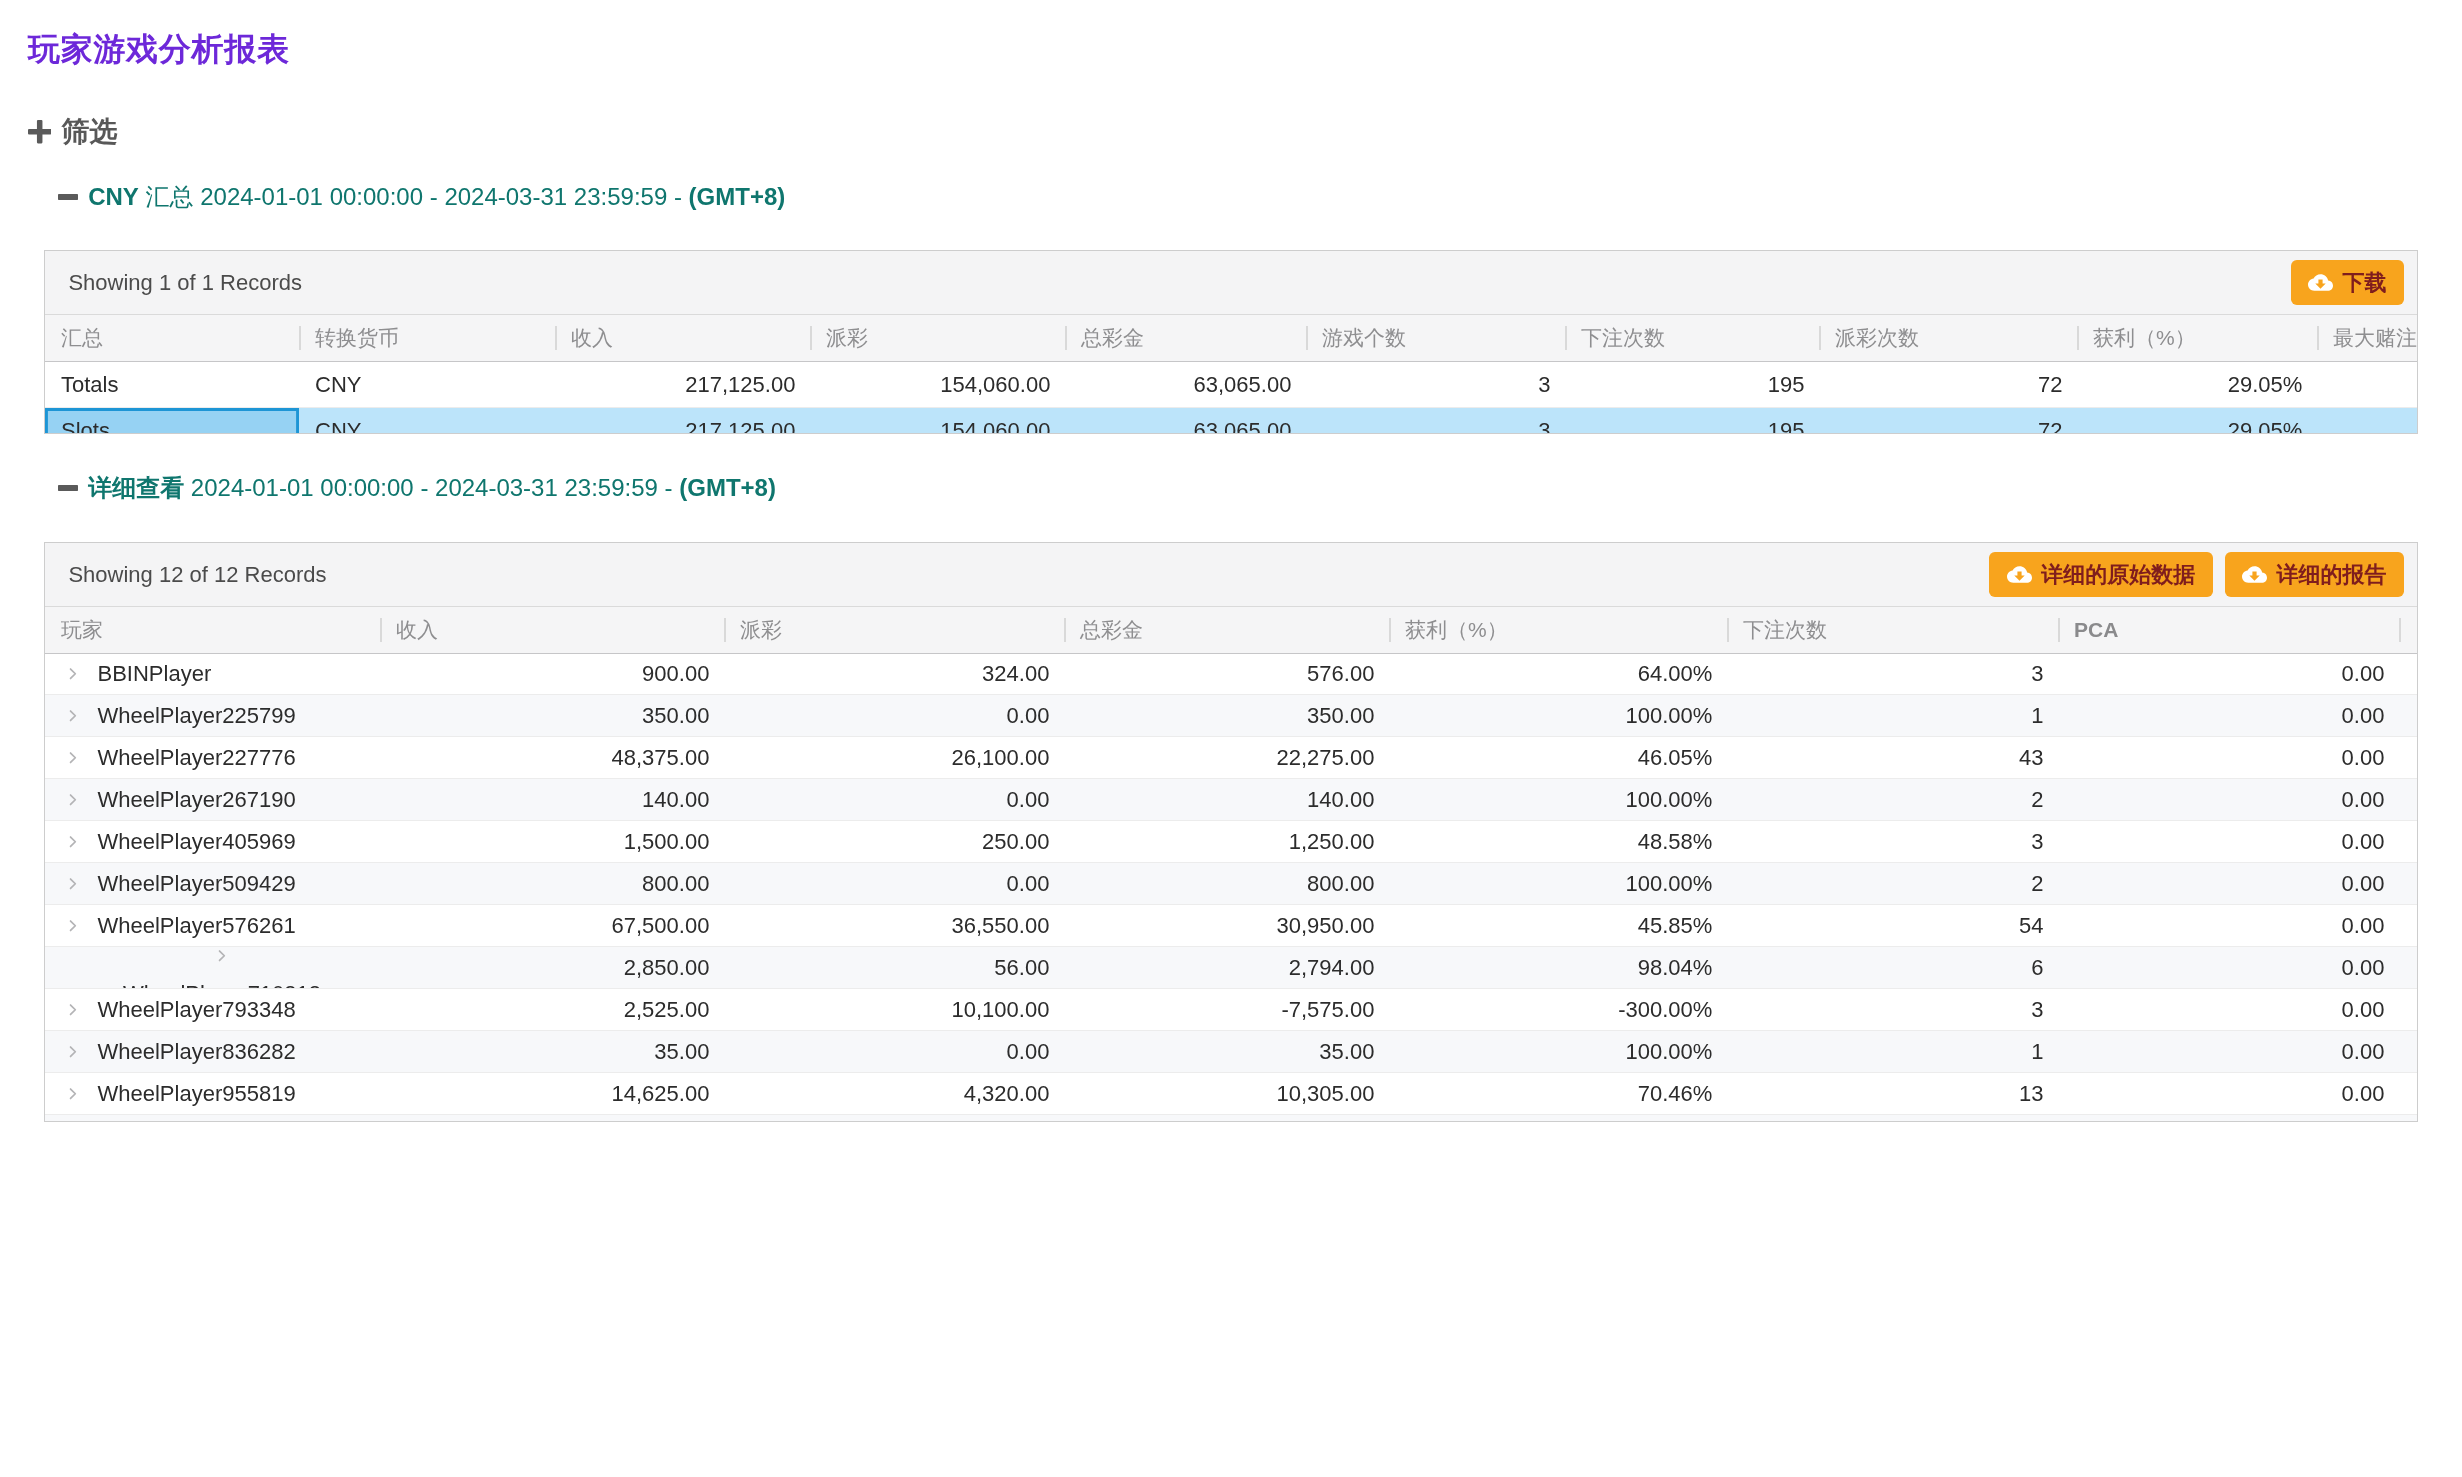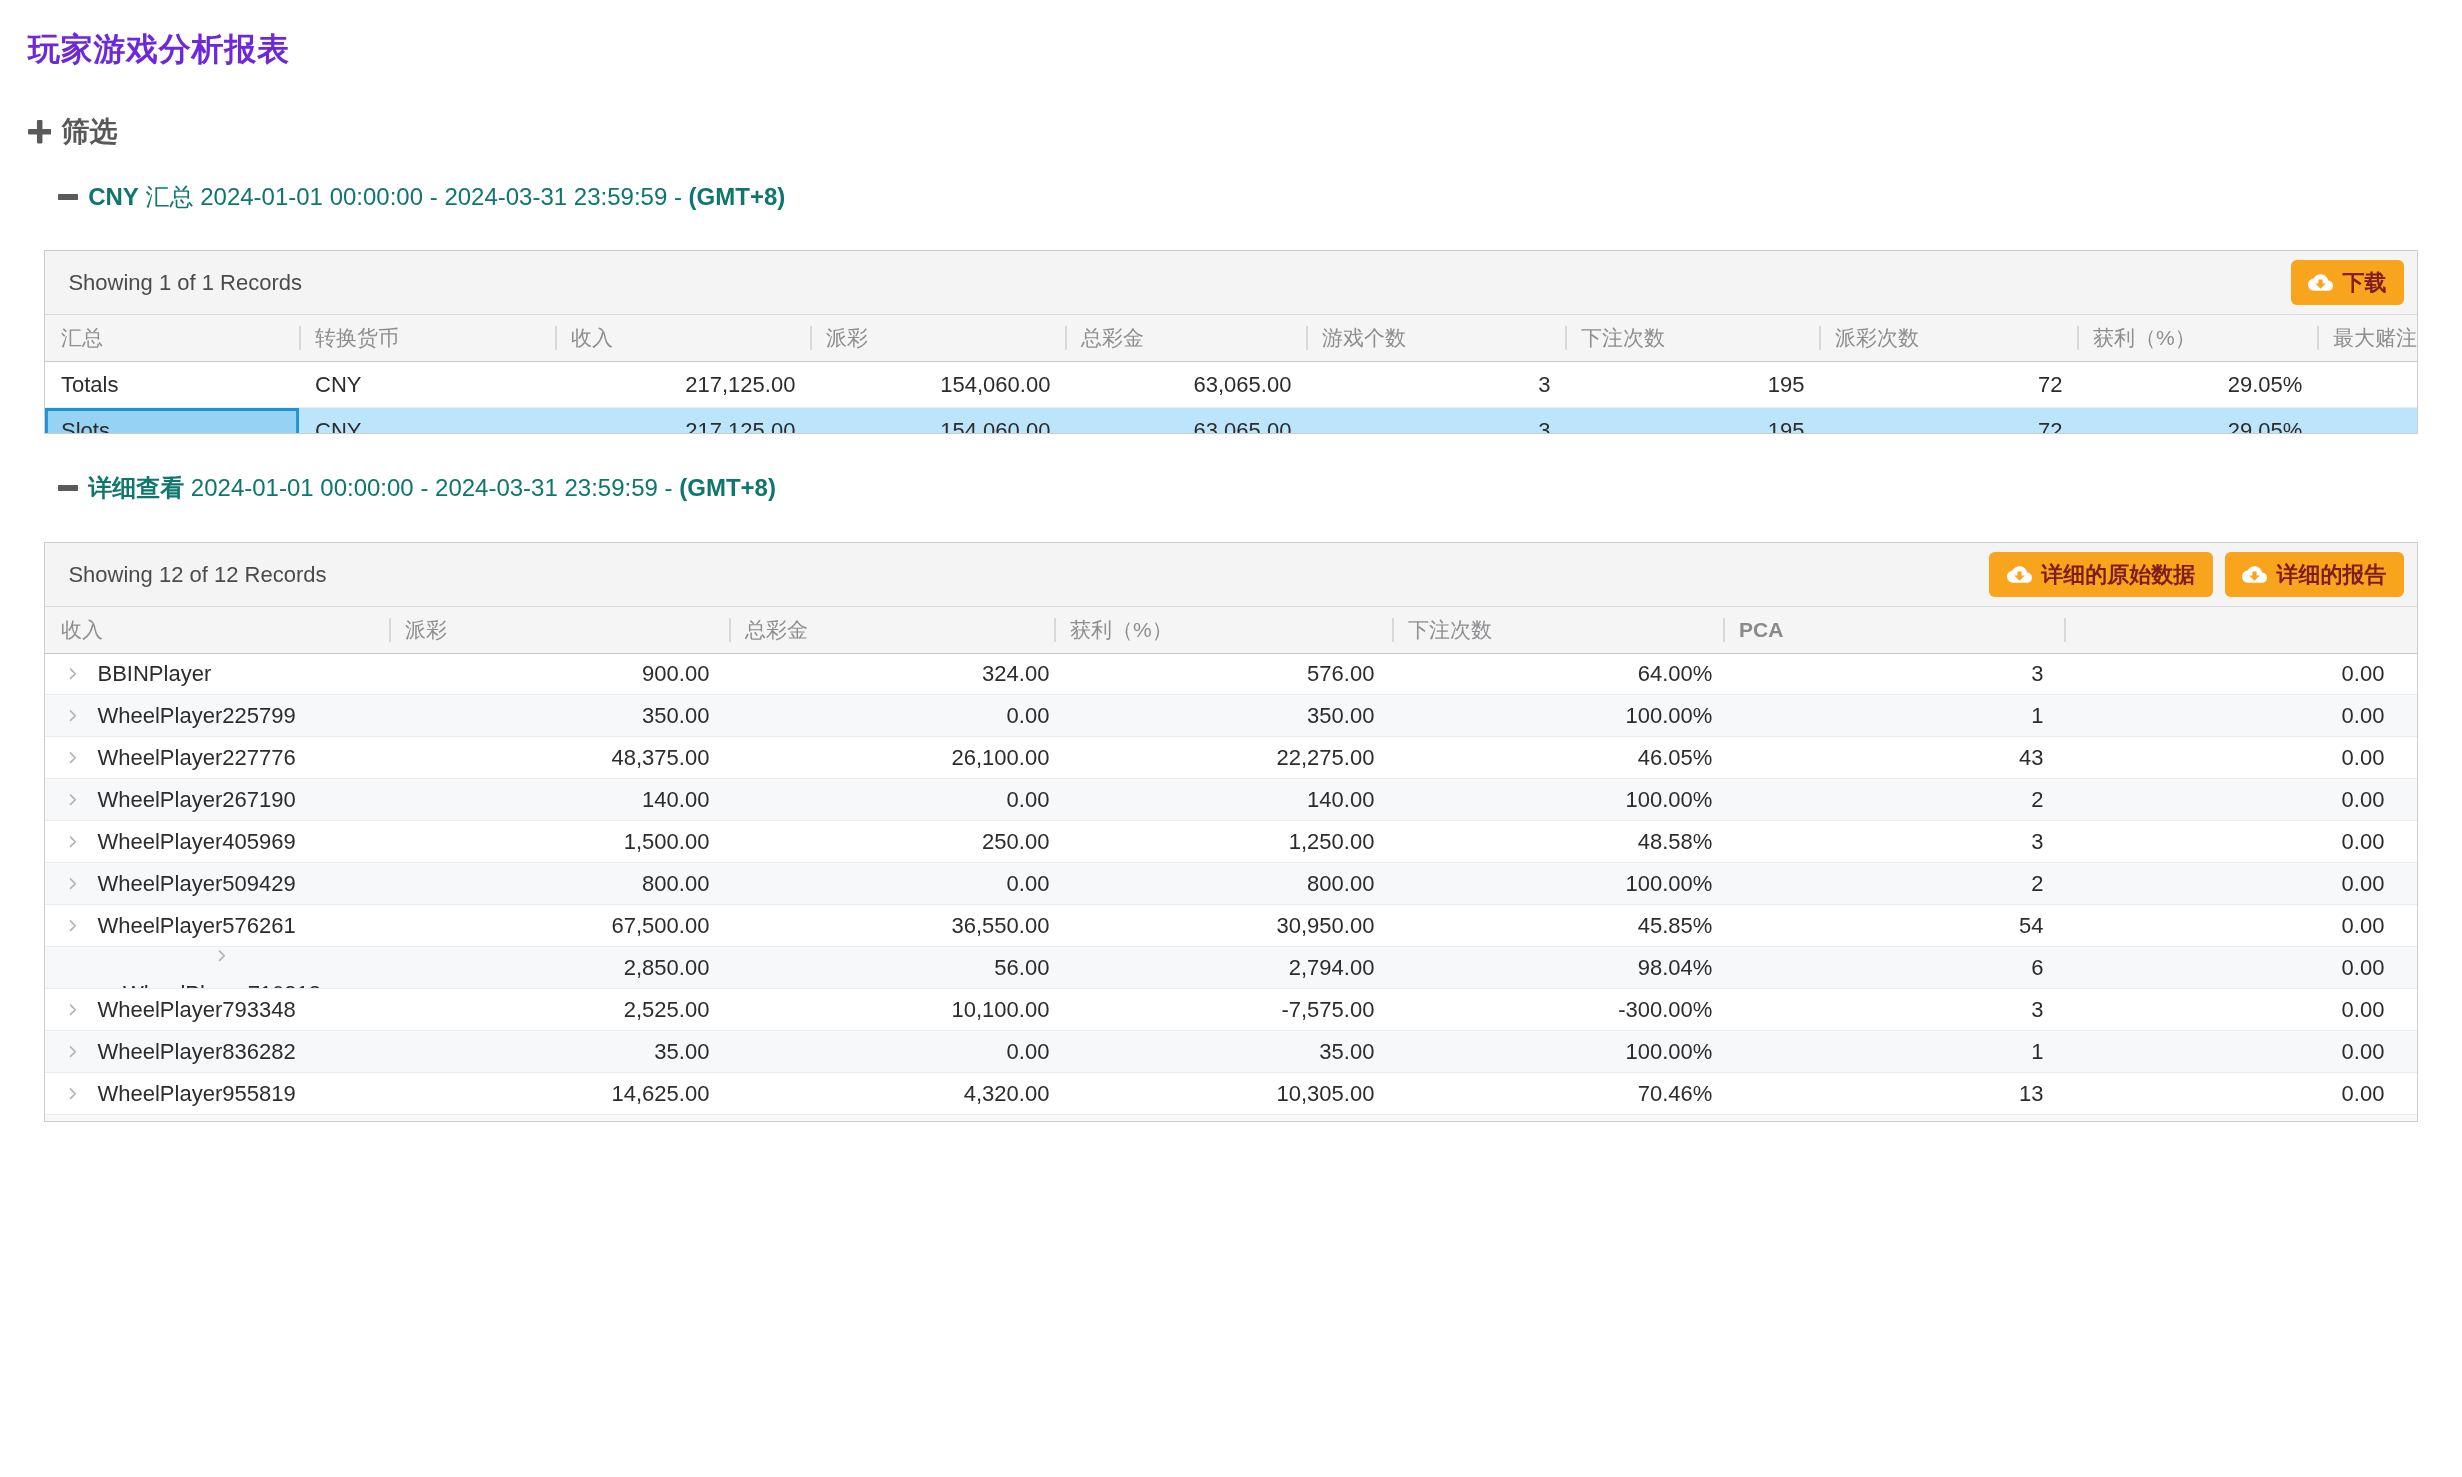--- a/index.html
+++ b/index.html
@@ -176,20 +176,21 @@
         <span>详细的原始数据</span>
       </button>
       <button class="btn">
         <svg viewBox="0 0 24 24">
           <path fill="#ffffff" fill-rule="evenodd" d="M19.35 10.04C18.67 6.59 15.64 4 12 4 9.11 4 6.6 5.64 5.35 8.04 2.34 8.36 0 10.91 0 14c0 3.31 2.69 6 6 6h13c2.76 0 5-2.24 5-5 0-2.64-2.05-4.78-4.65-4.96zM17 13l-5 5-5-5h3V9h4v4h3z"></path>
         </svg>
         <span>详细的报告</span>
       </button>
     </div>
     <div class="thead" id="t2-head">
+        <div class="hcell" style="width: 335px;">玩家</div>
         <div class="hcell" style="width: 344px;">收入</div>
         <div class="hcell" style="width: 340px;">派彩</div>
         <div class="hcell" style="width: 325px;">总彩金</div>
         <div class="hcell" style="width: 338px;">获利（%）</div>
         <div class="hcell" style="width: 331px;">下注次数</div>
         <div class="hcell hd-bold" style="width: 341px;">PCA</div>
         <div class="hcell flexc"></div>
       </div>
     <div id="t2-body">
         <div class="trow">

